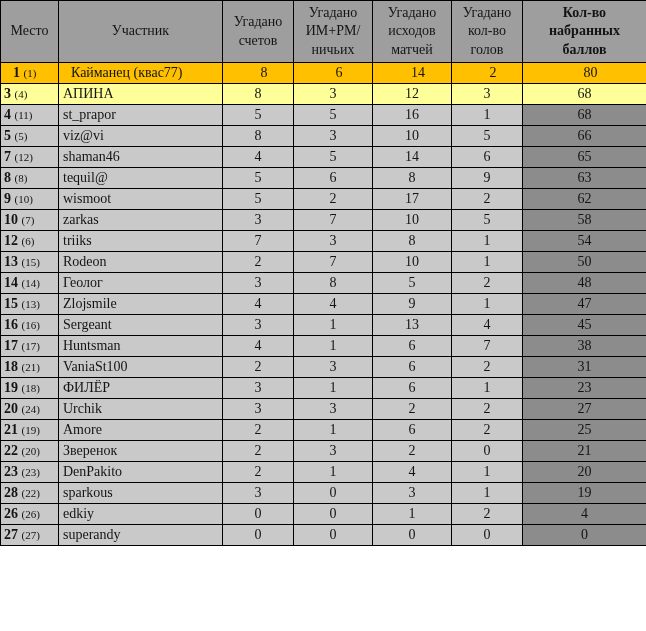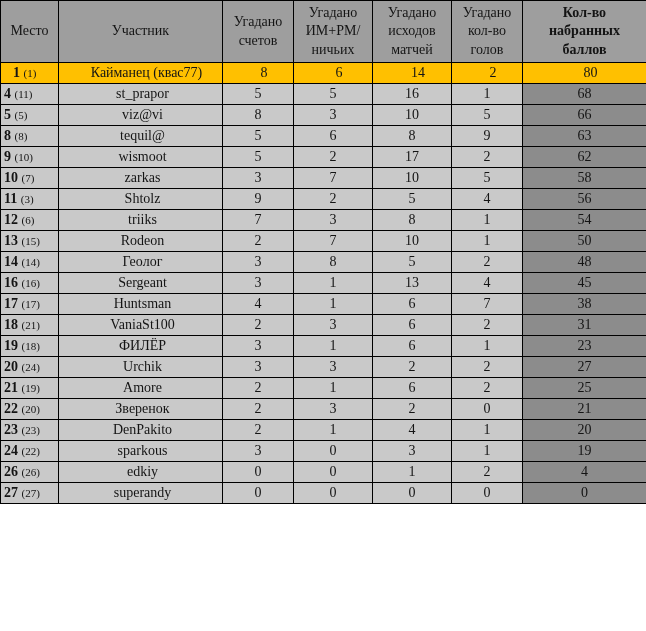--- a/index.html
+++ b/index.html
@@ -20,21 +20,21 @@
   tbody td{
     height:20px;
     line-height:20px;
     font-size:14px;
     white-space:nowrap;
     vertical-align:middle;
   }
   td.place{padding-left:3px;text-align:left;}
   .pnum{font-weight:bold;}
   .pprev{font-size:11px;}
-  td.name{padding-left:4px;text-align:center;font-family:Liberation Serif, serif;}
+  td.name{padding-left:4px;text-align:left;font-family:Liberation Serif, serif;}
   td.num{text-align:center;}
   td.points{font-weight:normal;}
   .tier-gold td{background:var(--gold);padding-left:12px;}
   .tier-yellow td{background:var(--yellow);}
   .tier-yellow td.points{background:var(--yellow-bright);}
   .tier-yellow2 td{background:var(--yellow);}
   .tier-gray td{background:var(--row-gray);}
   .tier-gray td.points{background:var(--points-gray);}
 </style>
 </head>
@@ -73,39 +73,57 @@
   <tbody>
       <tr class="tier-gold">
         <td class="place"><span class="pnum">1</span> <span class="pprev">(1)</span></td>
         <td class="name">Кайманец (квас77)</td>
         <td class="num">8</td>
         <td class="num">6</td>
         <td class="num">14</td>
         <td class="num">2</td>
         <td class="num points">80</td>
       </tr>
+      <tr class="tier-yellow2">
+        <td class="place"><span class="pnum">3</span> <span class="pprev">(4)</span></td>
+        <td class="name">АПИНА</td>
+        <td class="num">8</td>
+        <td class="num">3</td>
+        <td class="num">12</td>
+        <td class="num">3</td>
+        <td class="num points">68</td>
+      </tr>
       <tr class="tier-gray">
         <td class="place"><span class="pnum">4</span> <span class="pprev">(11)</span></td>
         <td class="name">st_prapor</td>
         <td class="num">5</td>
         <td class="num">5</td>
         <td class="num">16</td>
         <td class="num">1</td>
         <td class="num points">68</td>
       </tr>
       <tr class="tier-gray">
         <td class="place"><span class="pnum">5</span> <span class="pprev">(5)</span></td>
         <td class="name">viz@vi</td>
         <td class="num">8</td>
         <td class="num">3</td>
         <td class="num">10</td>
         <td class="num">5</td>
         <td class="num points">66</td>
       </tr>
       <tr class="tier-gray">
+        <td class="place"><span class="pnum">7</span> <span class="pprev">(12)</span></td>
+        <td class="name">shaman46</td>
+        <td class="num">4</td>
+        <td class="num">5</td>
+        <td class="num">14</td>
+        <td class="num">6</td>
+        <td class="num points">65</td>
+      </tr>
+      <tr class="tier-gray">
         <td class="place"><span class="pnum">8</span> <span class="pprev">(8)</span></td>
         <td class="name">tequil@</td>
         <td class="num">5</td>
         <td class="num">6</td>
         <td class="num">8</td>
         <td class="num">9</td>
         <td class="num points">63</td>
       </tr>
       <tr class="tier-gray">
         <td class="place"><span class="pnum">9</span> <span class="pprev">(10)</span></td>
@@ -119,29 +137,20 @@
       <tr class="tier-gray">
         <td class="place"><span class="pnum">10</span> <span class="pprev">(7)</span></td>
         <td class="name">zarkas</td>
         <td class="num">3</td>
         <td class="num">7</td>
         <td class="num">10</td>
         <td class="num">5</td>
         <td class="num points">58</td>
       </tr>
       <tr class="tier-gray">
-        <td class="place"><span class="pnum">11</span> <span class="pprev">(3)</span></td>
-        <td class="name">Shtolz</td>
-        <td class="num">9</td>
-        <td class="num">2</td>
-        <td class="num">5</td>
-        <td class="num">4</td>
-        <td class="num points">56</td>
-      </tr>
-      <tr class="tier-gray">
         <td class="place"><span class="pnum">12</span> <span class="pprev">(6)</span></td>
         <td class="name">triiks</td>
         <td class="num">7</td>
         <td class="num">3</td>
         <td class="num">8</td>
         <td class="num">1</td>
         <td class="num points">54</td>
       </tr>
       <tr class="tier-gray">
         <td class="place"><span class="pnum">13</span> <span class="pprev">(15)</span></td>
@@ -155,20 +164,29 @@
       <tr class="tier-gray">
         <td class="place"><span class="pnum">14</span> <span class="pprev">(14)</span></td>
         <td class="name">Геолог</td>
         <td class="num">3</td>
         <td class="num">8</td>
         <td class="num">5</td>
         <td class="num">2</td>
         <td class="num points">48</td>
       </tr>
       <tr class="tier-gray">
+        <td class="place"><span class="pnum">15</span> <span class="pprev">(13)</span></td>
+        <td class="name">Zlojsmile</td>
+        <td class="num">4</td>
+        <td class="num">4</td>
+        <td class="num">9</td>
+        <td class="num">1</td>
+        <td class="num points">47</td>
+      </tr>
+      <tr class="tier-gray">
         <td class="place"><span class="pnum">16</span> <span class="pprev">(16)</span></td>
         <td class="name">Sergeant</td>
         <td class="num">3</td>
         <td class="num">1</td>
         <td class="num">13</td>
         <td class="num">4</td>
         <td class="num points">45</td>
       </tr>
       <tr class="tier-gray">
         <td class="place"><span class="pnum">17</span> <span class="pprev">(17)</span></td>
@@ -227,21 +245,21 @@
       <tr class="tier-gray">
         <td class="place"><span class="pnum">23</span> <span class="pprev">(23)</span></td>
         <td class="name">DenPakito</td>
         <td class="num">2</td>
         <td class="num">1</td>
         <td class="num">4</td>
         <td class="num">1</td>
         <td class="num points">20</td>
       </tr>
       <tr class="tier-gray">
-        <td class="place"><span class="pnum">24</span> <span class="pprev">(22)</span></td>
+        <td class="place"><span class="pnum">28</span> <span class="pprev">(22)</span></td>
         <td class="name">sparkous</td>
         <td class="num">3</td>
         <td class="num">0</td>
         <td class="num">3</td>
         <td class="num">1</td>
         <td class="num points">19</td>
       </tr>
       <tr class="tier-gray">
         <td class="place"><span class="pnum">26</span> <span class="pprev">(26)</span></td>
         <td class="name">edkiy</td>

